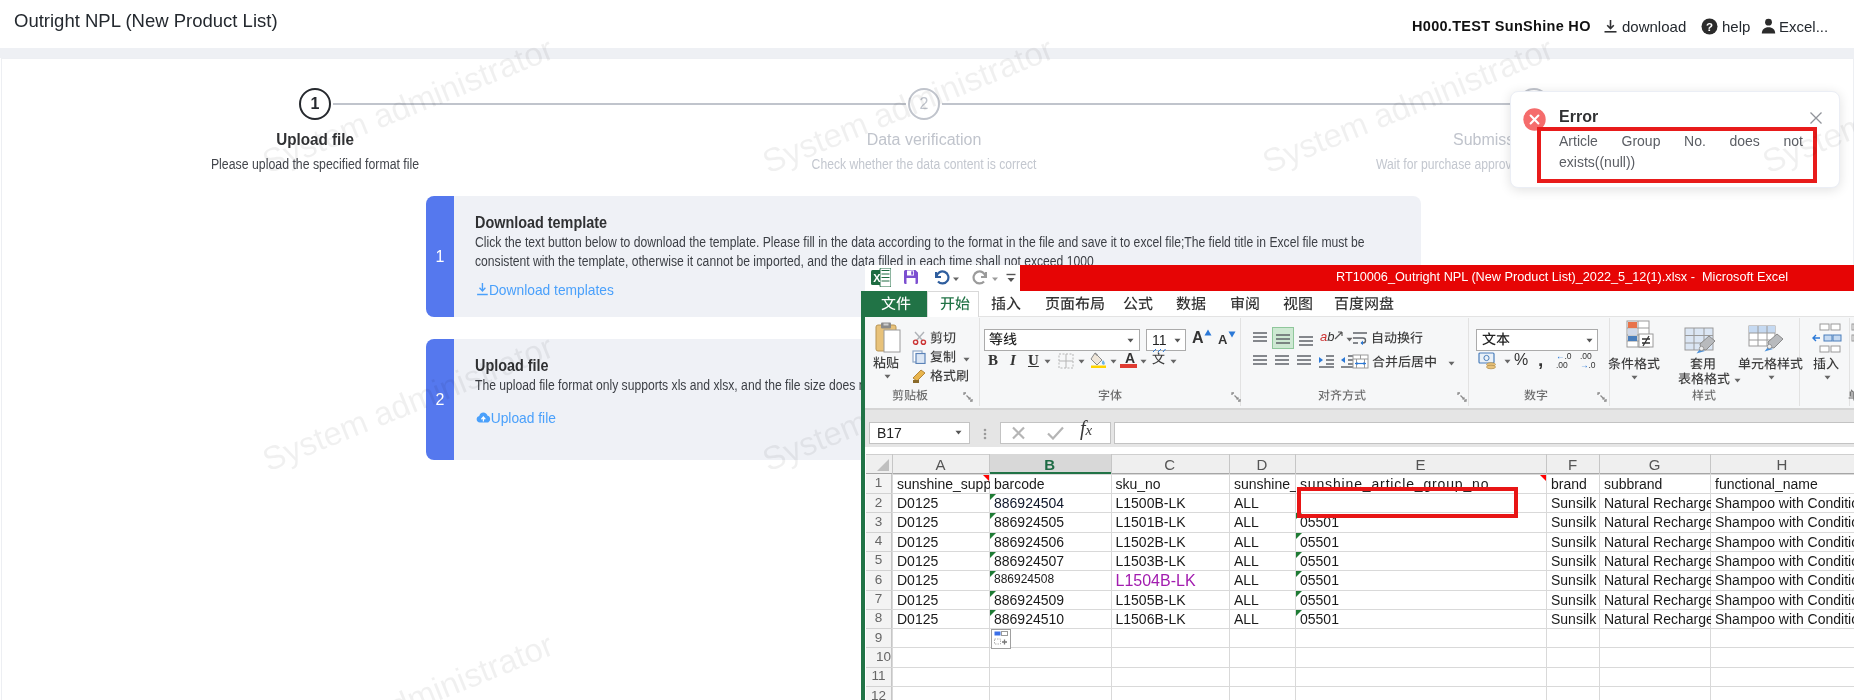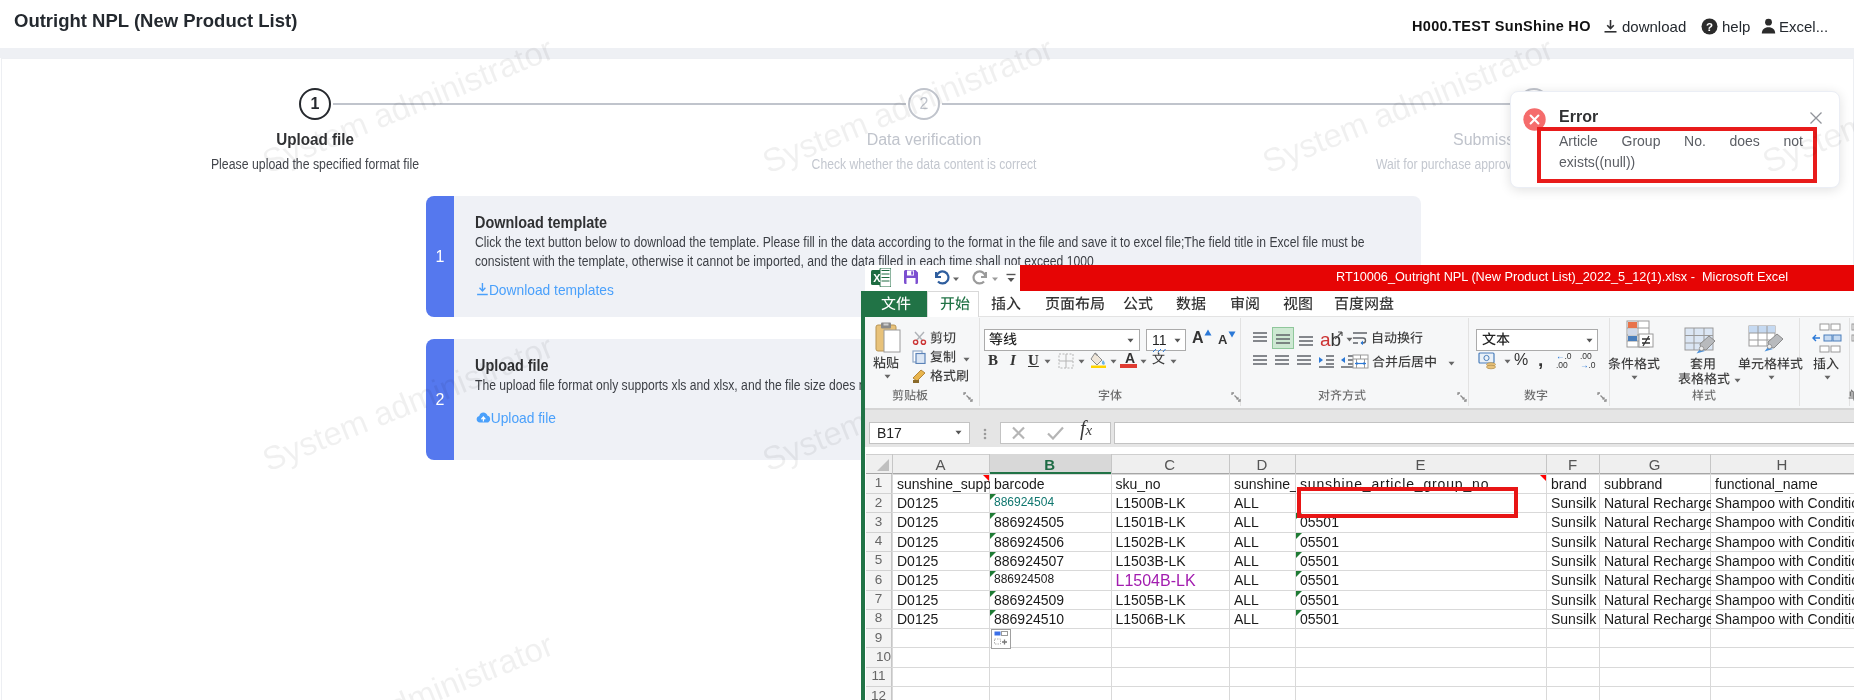--- a/index.html
+++ b/index.html
@@ -1,19 +1,19 @@
 <!DOCTYPE html>
 <html><head><meta charset="utf-8"><style>
 *{margin:0;padding:0;box-sizing:border-box}
 html,body{width:1854px;height:700px;overflow:hidden;background:#fff;
 font-family:"Liberation Sans",sans-serif;}
 .a{position:absolute}
 </style></head><body>
 <div class="a" style="left:0;top:0;width:1854px;height:700px">
-<div class="a" style="left:14px;top:10px;width:600px;height:26px;font-size:18.5px;font-weight:bold;color:#24292f">Outright NPL (New Product List)</div>
+<div class="a" style="left:14px;top:10px;width:600px;height:26px;font-size:18.5px;font-weight:normal;color:#24292f">Outright NPL (New Product List)</div>
     <div class="a" style="left:1412px;top:18px;width:200px;height:20px;font-size:14.5px;font-weight:bold;color:#111;letter-spacing:.3px;white-space:nowrap">H000.TEST SunShine HO</div>
     <svg class="a" style="left:1603px;top:19px" width="15" height="15" viewBox="0 0 15 15">
       <path d="M7.5 1v8M4.2 6.2l3.3 3.3 3.3-3.3" stroke="#303133" stroke-width="1.6" fill="none"></path>
       <path d="M1.5 12.8h12" stroke="#303133" stroke-width="1.6"></path>
     </svg>
     <div class="a" style="left:1622px;top:18px;width:70px;height:20px;font-size:15px;color:#24292f">download</div>
     <svg class="a" style="left:1701px;top:18px" width="17" height="17" viewBox="0 0 17 17">
       <circle cx="8.5" cy="8.5" r="8" fill="#2b2b2b"></circle>
       <text x="8.5" y="12.6" text-anchor="middle" font-size="11.5" font-weight="bold" fill="#fff" font-family="Liberation Sans">?</text>
     </svg>
@@ -288,21 +288,21 @@
       <svg class="a" style="left:1252px;top:331px" width="16" height="16" viewBox="0 0 16 16">
         <path d="M1 2h14M1 6h14M1 10h14" stroke="#5f6368" stroke-width="1.6"></path>
       </svg>
       <div class="a" style="left:1272px;top:327px;width:22px;height:22px;background:#cde8d2;border:1px solid #8fc79b"></div>
       <svg class="a" style="left:1275px;top:331px" width="16" height="16" viewBox="0 0 16 16">
         <path d="M1 4h14M1 8h14M1 12h14" stroke="#5f6368" stroke-width="1.6"></path>
       </svg>
       <svg class="a" style="left:1298px;top:331px" width="16" height="16" viewBox="0 0 16 16">
         <path d="M1 6h14M1 10h14M1 14h14" stroke="#5f6368" stroke-width="1.6"></path>
       </svg>
-      <div class="a" style="left:1320px;top:329px;width:22px;height:18px;font-size:19px;color:#333;"><span style="color:#c33">a</span>b</div>
+      <div class="a" style="left:1320px;top:329px;width:22px;height:18px;font-size:13px;color:#333;font-style:italic"><span style="color:#c33">a</span>b</div>
       <svg class="a" style="left:1334px;top:330px" width="10" height="10" viewBox="0 0 10 10">
         <path d="M1 9 8 2M8 2v4M8 2H4" stroke="#555" stroke-width="1.2" fill="none"></path>
       </svg>
       <svg class="a" style="left:1346px;top:337px" width="7" height="5" viewBox="0 0 7 5">
         <path d="M0.5 0.8h6L3.5 4.4z" fill="#666"></path>
       </svg>
       <svg class="a" style="left:1352px;top:331px" width="16" height="14" viewBox="0 0 16 14">
         <path d="M1 2h14M1 7h10a2.5 2.5 0 0 1 0 5H9M1 12h5" stroke="#5f6368" stroke-width="1.4" fill="none"></path>
         <path d="M11 9.5 8.5 12 11 14.2z" fill="#2b79d7"></path>
       </svg>
@@ -516,21 +516,21 @@
       <div class="a" style="left:1710px;top:456px;width:144px;height:17px;font-size:15px;color:#555;font-weight:normal;text-align:center">H</div>
       <div class="a" style="left:897px;top:475.8px;width:93px;height:17px;font-size:14px;color:#1a1a1a;overflow:hidden;white-space:nowrap">sunshine_supp</div>
       <div class="a" style="left:994px;top:475.8px;width:300px;height:17px;font-size:14px;color:#1a1a1a;white-space:nowrap">barcode</div>
       <div class="a" style="left:1115.5px;top:475.8px;width:300px;height:17px;font-size:14px;color:#1a1a1a;white-space:nowrap">sku_no</div>
       <div class="a" style="left:1234px;top:475.8px;width:62px;height:17px;font-size:14px;color:#1a1a1a;overflow:hidden;white-space:nowrap">sunshine_s</div>
       <div class="a" style="left:1300px;top:475.8px;width:300px;height:17px;font-size:14px;color:#1a1a1a;letter-spacing:.85px;white-space:nowrap">sunshine_article_group_no</div>
       <div class="a" style="left:1551px;top:475.8px;width:300px;height:17px;font-size:14px;color:#1a1a1a;white-space:nowrap">brand</div>
       <div class="a" style="left:1604px;top:475.8px;width:107px;height:17px;font-size:14px;color:#1a1a1a;overflow:hidden;white-space:nowrap">subbrand</div>
       <div class="a" style="left:1715px;top:475.8px;width:300px;height:17px;font-size:14px;color:#1a1a1a;overflow:hidden;white-space:nowrap">functional_name</div>
       <div class="a" style="left:897px;top:495.12px;width:93px;height:17px;font-size:14px;color:#1a1a1a;overflow:hidden;white-space:nowrap">D0125</div>
-      <div class="a" style="left:994px;top:495.12px;width:300px;height:17px;font-size:12px;color:#0f766e;white-space:nowrap">886924504</div>
+      <div class="a" style="left:994px;top:495.12px;width:300px;height:17px;font-size:14px;color:#0f172a;white-space:nowrap">886924504</div>
       <div class="a" style="left:1115.5px;top:495.12px;width:300px;height:17px;font-size:14px;color:#1a1a1a;white-space:nowrap">L1500B-LK</div>
       <div class="a" style="left:1234px;top:495.12px;width:62px;height:17px;font-size:14px;color:#1a1a1a;overflow:hidden;white-space:nowrap">ALL</div>
       <div class="a" style="left:1551px;top:495.12px;width:300px;height:17px;font-size:14px;color:#1a1a1a;white-space:nowrap">Sunsilk</div>
       <div class="a" style="left:1604px;top:495.12px;width:107px;height:17px;font-size:14px;color:#1a1a1a;overflow:hidden;white-space:nowrap">Natural Recharge</div>
       <div class="a" style="left:1715px;top:495.12px;width:300px;height:17px;font-size:14px;color:#1a1a1a;overflow:hidden;white-space:nowrap">Shampoo with Conditioner</div>
       <div class="a" style="left:897px;top:514.44px;width:93px;height:17px;font-size:14px;color:#1a1a1a;overflow:hidden;white-space:nowrap">D0125</div>
       <div class="a" style="left:994px;top:514.44px;width:300px;height:17px;font-size:14px;color:#1a1a1a;white-space:nowrap">886924505</div>
       <div class="a" style="left:1115.5px;top:514.44px;width:300px;height:17px;font-size:14px;color:#1a1a1a;white-space:nowrap">L1501B-LK</div>
       <div class="a" style="left:1234px;top:514.44px;width:62px;height:17px;font-size:14px;color:#1a1a1a;overflow:hidden;white-space:nowrap">ALL</div>
       <div class="a" style="left:1300px;top:514.44px;width:300px;height:17px;font-size:14px;color:#1a1a1a;white-space:nowrap">05501</div>

